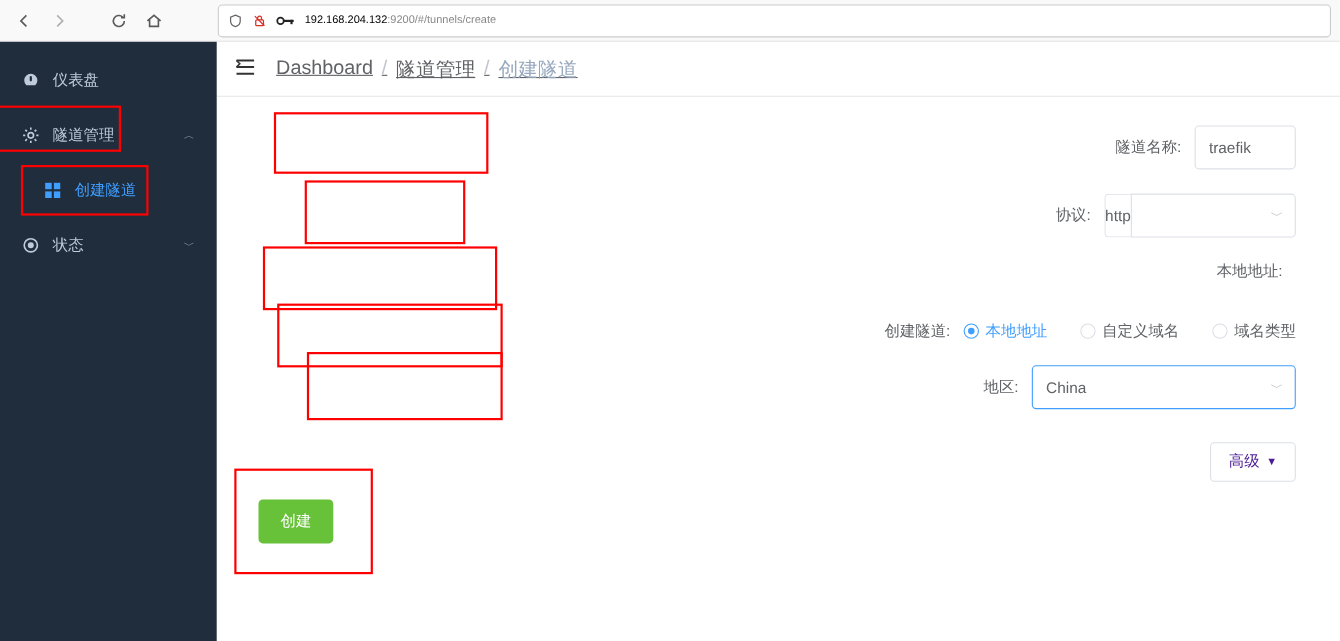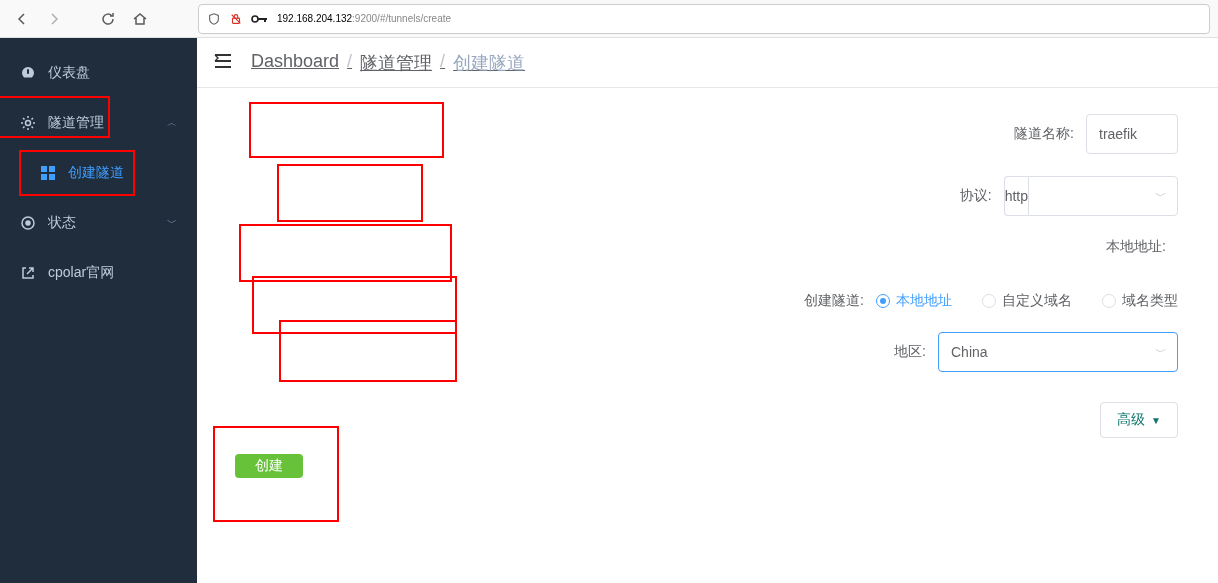--- a/index.html
+++ b/index.html
@@ -48,24 +48,24 @@
     .select-right { width: 150px; border-radius: 0 4px 4px 0; }
     
     .radios { display: flex; gap: 30px; }
     .radio { display: flex; align-items: center; gap: 6px; cursor: pointer; color: #606266; }
     .radio-circle { width: 14px; height: 14px; border: 1px solid #dcdfe6; border-radius: 50%; display: inline-flex; align-items: center; justify-content: center; }
     .radio.active { color: #409EFF; }
     .radio.active .radio-circle { border-color: #409EFF; }
     .radio.active .radio-circle::after { content: ""; width: 6px; height: 6px; background: #409EFF; border-radius: 50%; }
     
     .adv-row { display: flex; justify-content: flex-end; margin: 30px 0 16px; }
-    .adv-btn { height: 36px; border: 1px solid #dcdfe6; border-radius: 4px; padding: 0 16px; display: flex; align-items: center; gap: 6px; cursor: pointer; color: #0f766e; background: #fff; }
+    .adv-btn { height: 36px; border: 1px solid #dcdfe6; border-radius: 4px; padding: 0 16px; display: flex; align-items: center; gap: 6px; cursor: pointer; color: #4c1d95; background: #fff; }
     
     .submit-row { margin-top: 8px; }
-    .btn-primary { background: #67c23a; color: #fff; border: none; height: 24px; padding: 0 20px; border-radius: 4px; cursor: pointer; font-size: 14px; }
+    .btn-primary { background: #67c23a; color: #fff; border: none; height: 40px; padding: 0 20px; border-radius: 4px; cursor: pointer; font-size: 14px; }
     
     
     .hl-box { position: absolute; border: 2px solid #ff0000; pointer-events: none; }
   </style>
 </head>
 <body>
 
 <div class="browser-bar">
   <div class="nav-btn">
     <svg width="16" height="16" viewBox="0 0 16 16" fill="none" stroke="currentColor" stroke-width="1.5">
@@ -155,28 +155,20 @@
       <span class="menu-icon">
         <svg width="16" height="16" viewBox="0 0 16 16" fill="none" stroke="currentColor" stroke-width="1.5">
             <circle cx="8" cy="8" r="6"></circle>
             <circle cx="8" cy="8" r="2" fill="currentColor"></circle>
           </svg>
       </span>
       <span>状态</span>
       <span class="menu-chevron">﹀</span>
     </div>
 
-    <div class="menu-item">
-      <span class="menu-icon">
-        <svg width="14" height="14" viewBox="0 0 14 14" fill="none" stroke="currentColor" stroke-width="1.5">
-            <path d="M5 2H2v10h10V9M8 2h4v4M12 2L6 8"></path>
-          </svg>
-      </span>
-      <span>cpolar官网</span>
-    </div>
   </div>
 
   <div class="main">
     <div class="topbar">
       <span class="hamburger">
         <svg width="20" height="18" viewBox="0 0 20 18" fill="none" stroke="currentColor" stroke-width="1.8">
             <path d="M2 3h16M2 9h16M2 15h16"></path>
             <path d="M2 3l3 3-3 3" stroke-width="1.4"></path>
           </svg>
       </span>

